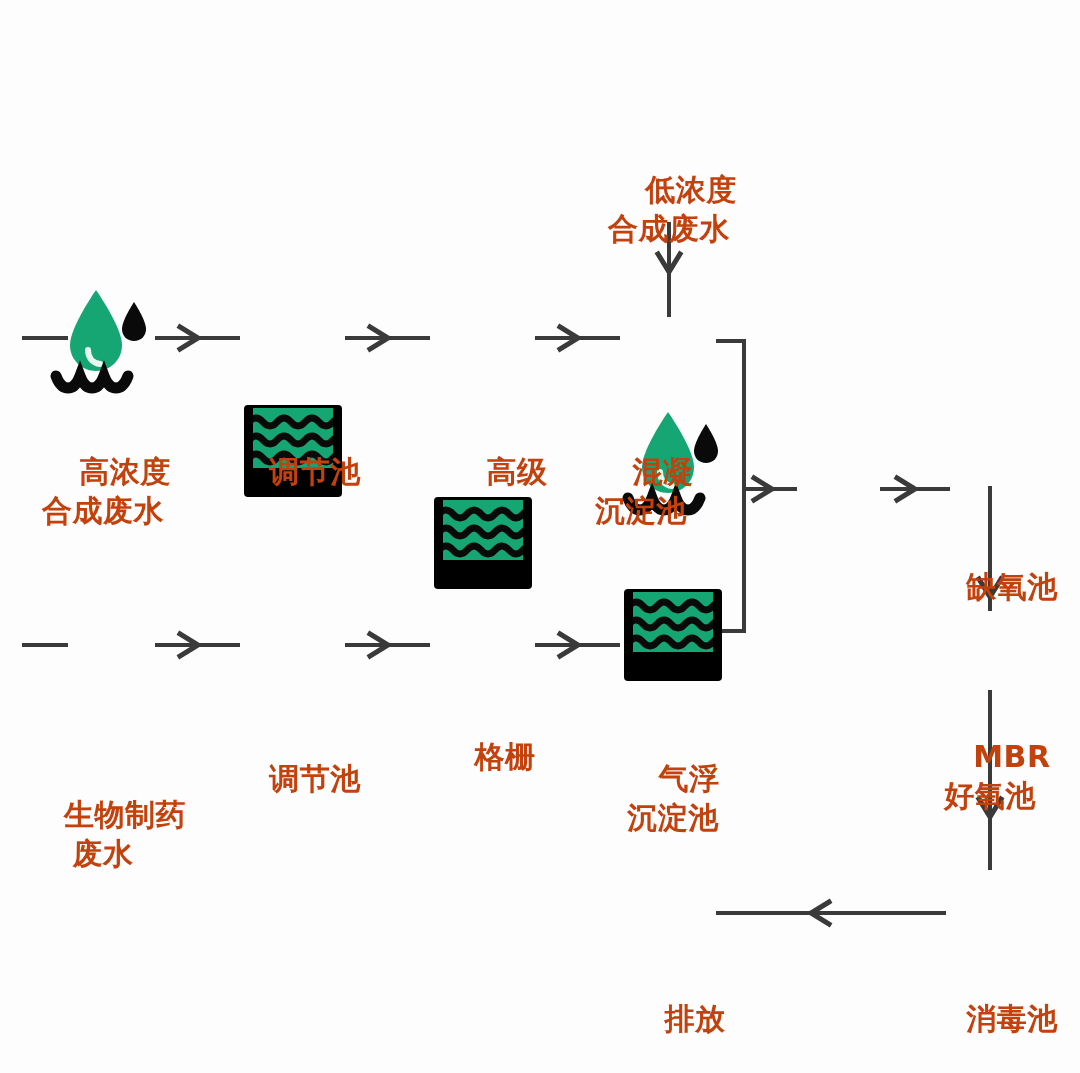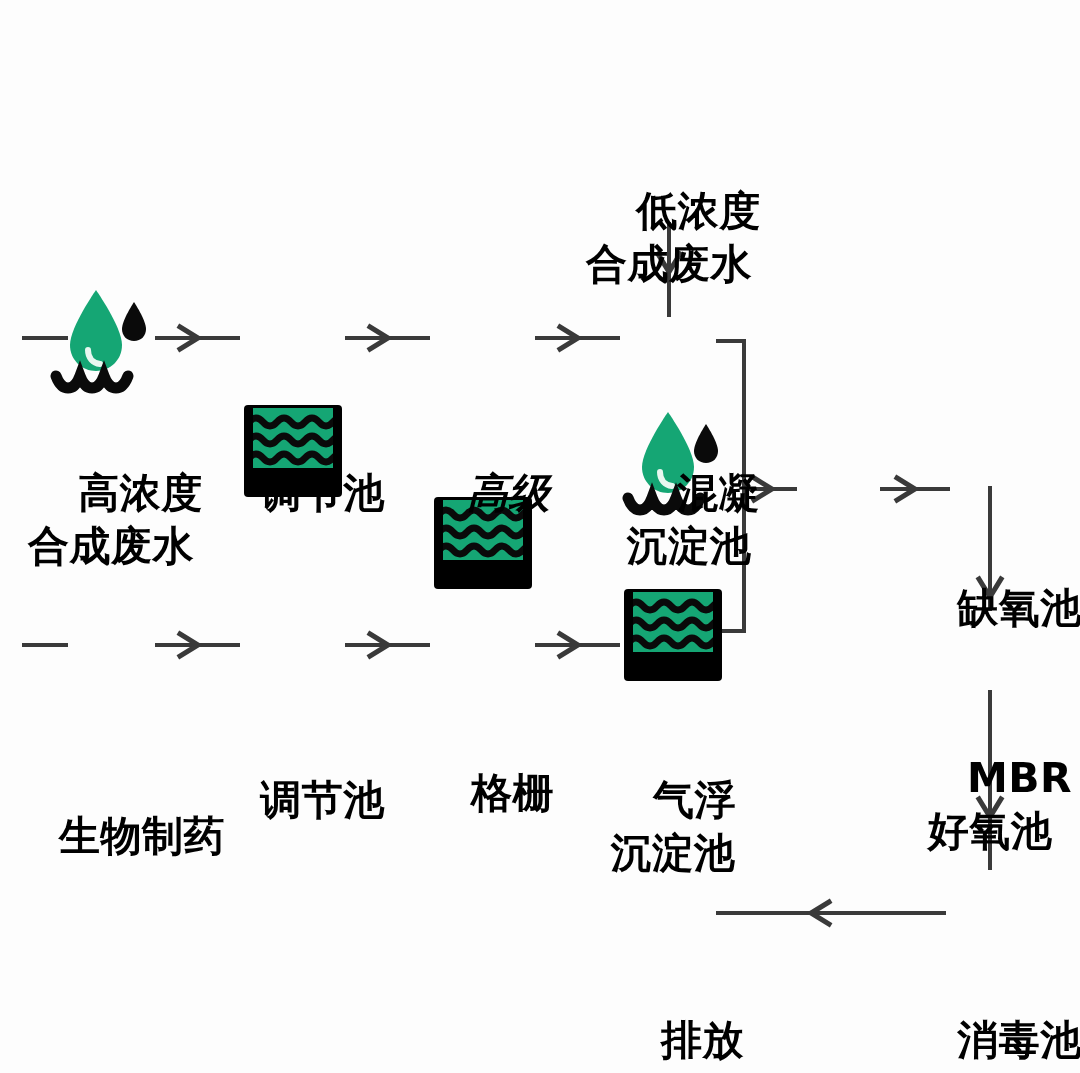--- a/index.html
+++ b/index.html
@@ -20,22 +20,22 @@
 
   
   .node {
     position: absolute;
   }
 
   
   .label {
     position: absolute;
     text-align: center;
-    color: #000000;
-    font-size: 41px;
+    color: #c2410c;
+    font-size: 30px;
     line-height: 1.28;
     font-weight: 700;
     letter-spacing: 0.5px;
     white-space: pre;
     z-index: 6;
   }
   .label .l2 { display: block; }
 
   
   .tank {
@@ -163,21 +163,21 @@
     </svg>
 
   <div class="node droplet-wrap" style="left:48px; top:282px;">
     <svg width="110" height="110" viewBox="0 0 110 110">
       <path d="M48 8 C48 8 22 45 22 63 C22 78 34 89 48 89 C62 89 74 78 74 63 C74 45 48 8 48 8 Z" fill="#15a674"></path>
       <path d="M40 68 C40 76 45 81 52 82" fill="none" stroke="#e8f7f0" stroke-width="6" stroke-linecap="round"></path>
       <path d="M86 20 C86 20 74 38 74 47 C74 54 79 59 86 59 C93 59 98 54 98 47 C98 38 86 20 86 20 Z" fill="#0a0a0a"></path>
       <path d="M8 94 C14 110 26 110 32 94 C38 110 50 110 56 94 C62 110 74 110 80 94" fill="none" stroke="#0a0a0a" stroke-width="11" stroke-linecap="round"></path>
     </svg>
   </div>
-  <div class="label" style="left:0px; top:415px; width:206px;padding-left:8px;">
+  <div class="label" style="left:0px; top:415px; width:206px;">
     <span>高浓度</span><span class="l2">合成废水</span>
   </div>
 
   <div class="node tank" style="left:244px; top:295px;">
     <div class="water">
       <svg class="wave" style="top:6px;" viewBox="0 0 110 11">
           <path d="M0 8 Q7 0 14 8 T28 8 T42 8 T56 8 T70 8 T84 8 T98 8 T110 8" fill="none" stroke="#0a0a0a" stroke-width="7" stroke-linecap="round"></path>
         </svg>
       <svg class="wave" style="top:24px;" viewBox="0 0 110 11">
           <path d="M0 8 Q7 0 14 8 T28 8 T42 8 T56 8 T70 8 T84 8 T98 8 T110 8" fill="none" stroke="#0a0a0a" stroke-width="7" stroke-linecap="round"></path>
@@ -197,62 +197,62 @@
           <path d="M0 8 Q7 0 14 8 T28 8 T42 8 T56 8 T70 8 T84 8 T98 8 T110 8" fill="none" stroke="#0a0a0a" stroke-width="7" stroke-linecap="round"></path>
         </svg>
       <svg class="wave" style="top:24px;" viewBox="0 0 110 11">
           <path d="M0 8 Q7 0 14 8 T28 8 T42 8 T56 8 T70 8 T84 8 T98 8 T110 8" fill="none" stroke="#0a0a0a" stroke-width="7" stroke-linecap="round"></path>
         </svg>
       <svg class="wave" style="top:42px;" viewBox="0 0 110 11">
           <path d="M0 8 Q7 0 14 8 T28 8 T42 8 T56 8 T70 8 T84 8 T98 8 T110 8" fill="none" stroke="#0a0a0a" stroke-width="7" stroke-linecap="round"></path>
         </svg>
     </div>
   </div>
-  <div class="label" style="left:376px; top:415px; width:206px;font-style:italic;">
+  <div class="label" style="left:392px; top:415px; width:206px;">
     <span>高级</span>
   </div>
 
   <div class="node tank" style="left:624px; top:295px;">
     <div class="water">
       <svg class="wave" style="top:6px;" viewBox="0 0 110 11">
           <path d="M0 8 Q7 0 14 8 T28 8 T42 8 T56 8 T70 8 T84 8 T98 8 T110 8" fill="none" stroke="#0a0a0a" stroke-width="7" stroke-linecap="round"></path>
         </svg>
       <svg class="wave" style="top:24px;" viewBox="0 0 110 11">
           <path d="M0 8 Q7 0 14 8 T28 8 T42 8 T56 8 T70 8 T84 8 T98 8 T110 8" fill="none" stroke="#0a0a0a" stroke-width="7" stroke-linecap="round"></path>
         </svg>
       <svg class="wave" style="top:42px;" viewBox="0 0 110 11">
           <path d="M0 8 Q7 0 14 8 T28 8 T42 8 T56 8 T70 8 T84 8 T98 8 T110 8" fill="none" stroke="#0a0a0a" stroke-width="7" stroke-linecap="round"></path>
         </svg>
     </div>
   </div>
-  <div class="label" style="left:586px; top:415px; width:206px;">
+  <div class="label" style="left:538px; top:415px; width:206px;">
     <span>混凝</span><span class="l2">沉淀池</span>
   </div>
 
   <div class="node droplet-wrap" style="left:620px; top:18px;">
     <svg width="110" height="110" viewBox="0 0 110 110">
       <path d="M48 8 C48 8 22 45 22 63 C22 78 34 89 48 89 C62 89 74 78 74 63 C74 45 48 8 48 8 Z" fill="#15a674"></path>
       <path d="M40 68 C40 76 45 81 52 82" fill="none" stroke="#e8f7f0" stroke-width="6" stroke-linecap="round"></path>
       <path d="M86 20 C86 20 74 38 74 47 C74 54 79 59 86 59 C93 59 98 54 98 47 C98 38 86 20 86 20 Z" fill="#0a0a0a"></path>
       <path d="M8 94 C14 110 26 110 32 94 C38 110 50 110 56 94 C62 110 74 110 80 94" fill="none" stroke="#0a0a0a" stroke-width="11" stroke-linecap="round"></path>
     </svg>
   </div>
   <div class="label" style="left:566px; top:133px; width:206px;">
     <span>低浓度</span><span class="l2">合成废水</span>
   </div>
 
   <div class="label" style="left:0px; top:758px; width:206px;">
-    <span>生物制药</span>
+    <span>生物制药</span><span class="l2">废水</span>
   </div>
 
   <div class="label" style="left:190px; top:722px; width:206px;">
     <span>调节池</span><span class="l2"></span>
   </div>
 
-  <div class="label" style="left:380px; top:715px; width:206px;">
+  <div class="label" style="left:380px; top:700px; width:206px;">
     <span>格栅</span><span class="l2"></span>
   </div>
 
   <div class="label" style="left:570px; top:722px; width:206px;font-family:Liberation Serif, serif;">
     <span>气浮</span><span class="l2">沉淀池</span>
   </div>
 
 
   <div class="label" style="left:887px; top:530px; width:206px;">
     <span>缺氧池</span><span class="l2"></span>

